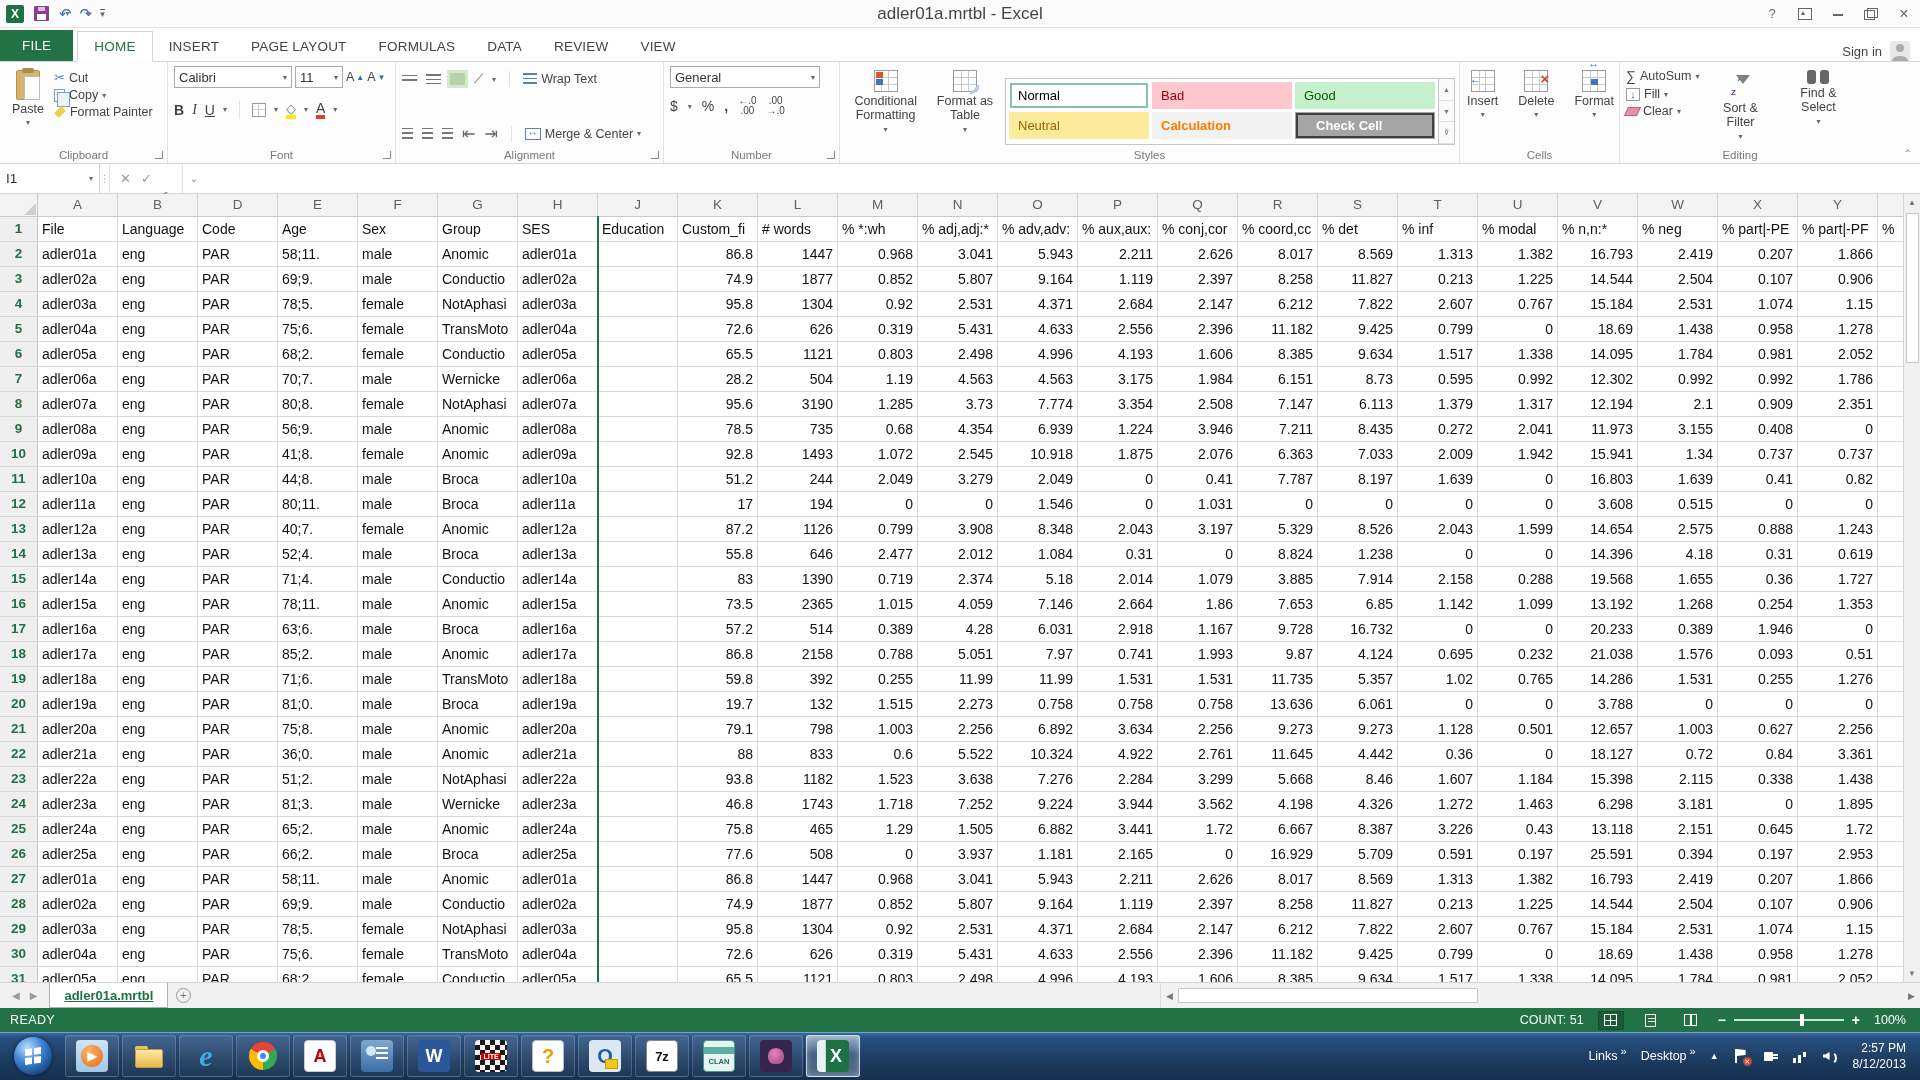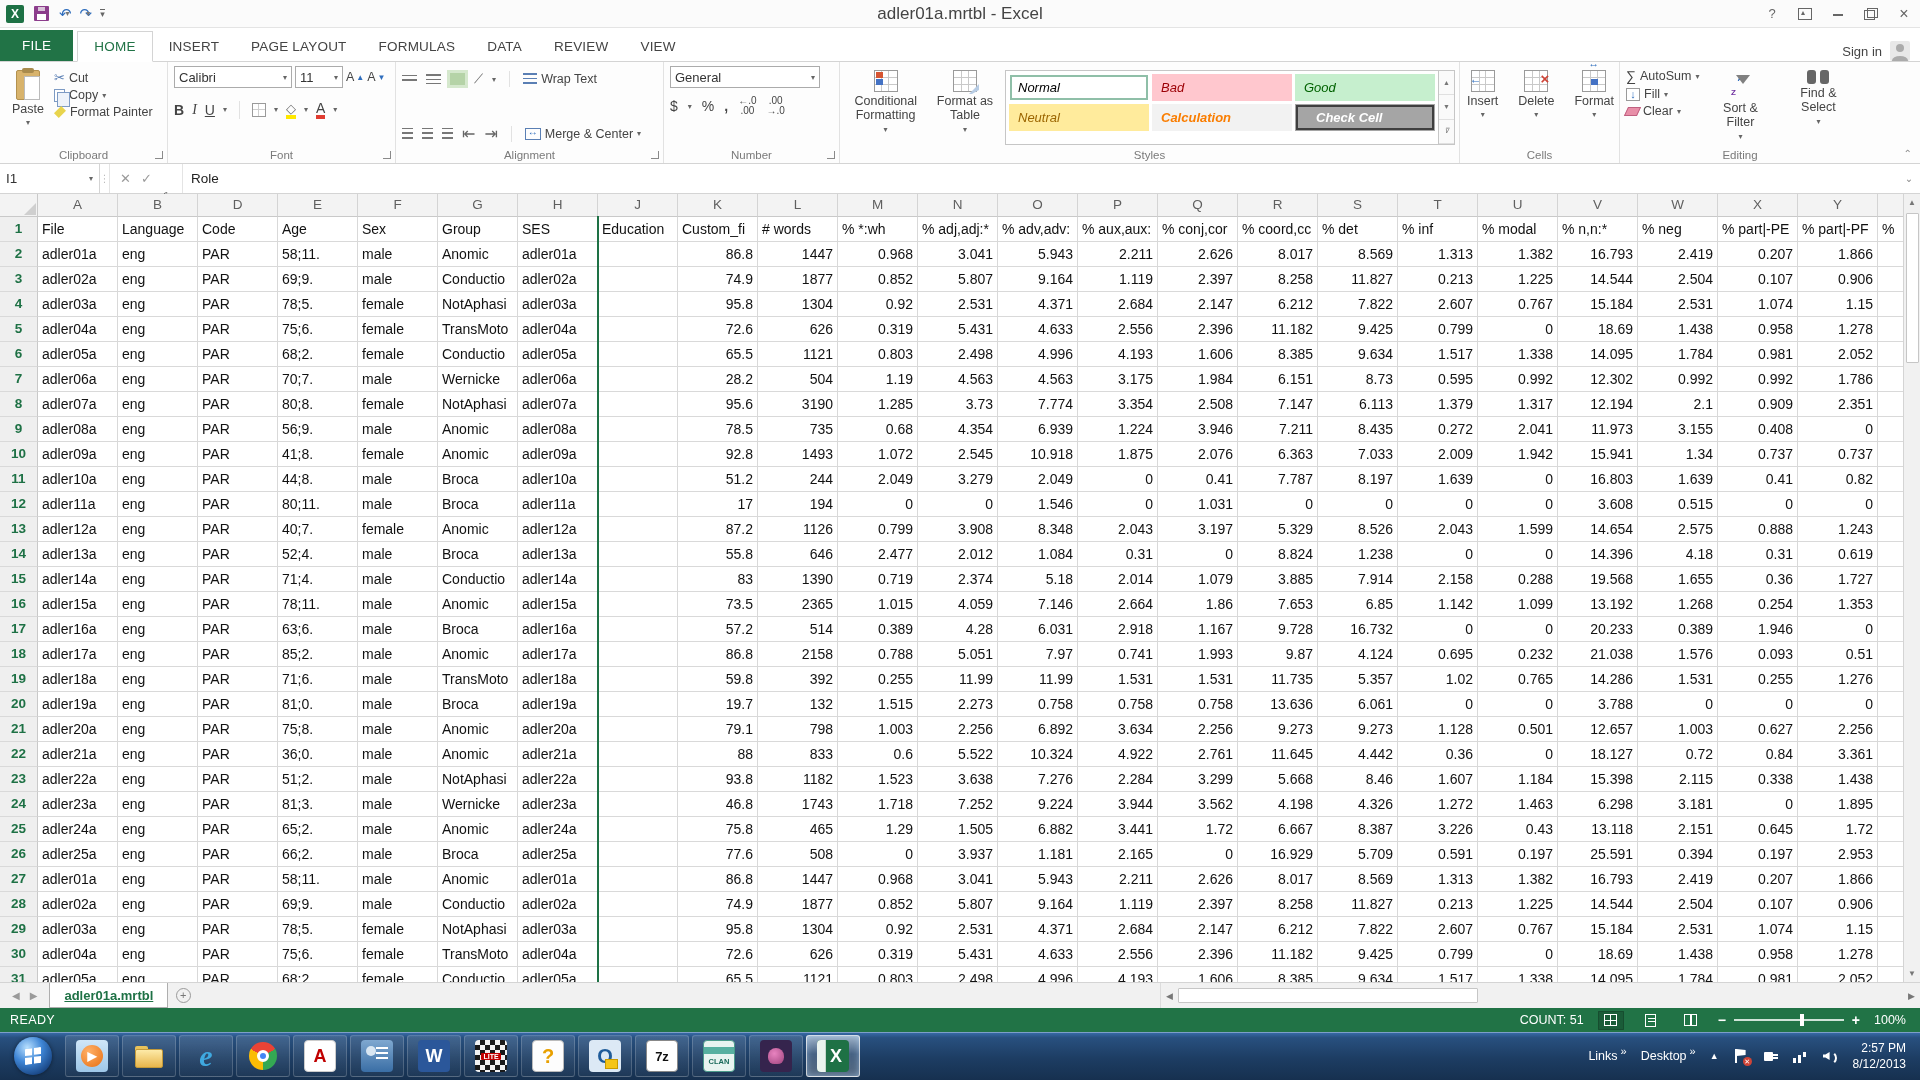--- a/index.html
+++ b/index.html
@@ -397,21 +397,21 @@
       <div class="bigbtn" style="width:80px">
         <span class="ticon cf"></span>
         <span class="twoline">Conditional Formatting</span>
           <span class="caret">▾</span>
       </div>
       <div class="bigbtn" style="width:72px">
         <span class="ticon fat"></span>
         <span class="twoline">Format as Table</span>
           <span class="caret">▾</span>
       </div>
-      <div style="display:flex;margin-top:4px;font-style:italic;">
+      <div style="display:flex;margin-top:12px;">
         <div class="styles-gallery">
             <div class="chip" style="background: rgb(255, 255, 255); color: rgb(0, 0, 0); box-shadow: rgb(143, 191, 168) 0px 0px 0px 2px inset;">Normal</div>
             <div class="chip" style="background: rgb(255, 199, 206); color: rgb(156, 0, 6);">Bad</div>
             <div class="chip" style="background: rgb(198, 239, 206); color: rgb(0, 97, 0);">Good</div>
             <div class="chip" style="background: rgb(255, 235, 156); color: rgb(156, 101, 0);">Neutral</div>
             <div class="chip" style="background: rgb(242, 242, 242); color: rgb(250, 125, 0); font-weight: bold;">Calculation</div>
             <div class="chip" style="background: rgb(165, 165, 165); color: rgb(255, 255, 255); box-shadow: rgb(63, 63, 63) 0px 0px 0px 2px inset; font-weight: bold; padding-left: 20px;">Check Cell</div>
           </div>
         <div class="gal-scroll">
           <div>▲</div>
@@ -484,21 +484,20 @@
   <div class="namebox">
     <span>I1</span>
     <span class="caret">▾</span>
   </div>
   <div class="fdots">⋮</div>
   <div class="fbtns">
     <span>✕</span>
     <span>✓</span>
     <span class="fx">fx</span>
   </div>
-  <div class="fcontent">Role</div>
   <div class="fexpand">⌄</div>
 </div>
 
 <div class="grid">
   <div class="hdr-row">
     <div class="corner"></div>
   <div class="colL">A</div>
       <div class="colL">B</div>
       <div class="colL">D</div>
       <div class="colL">E</div>

